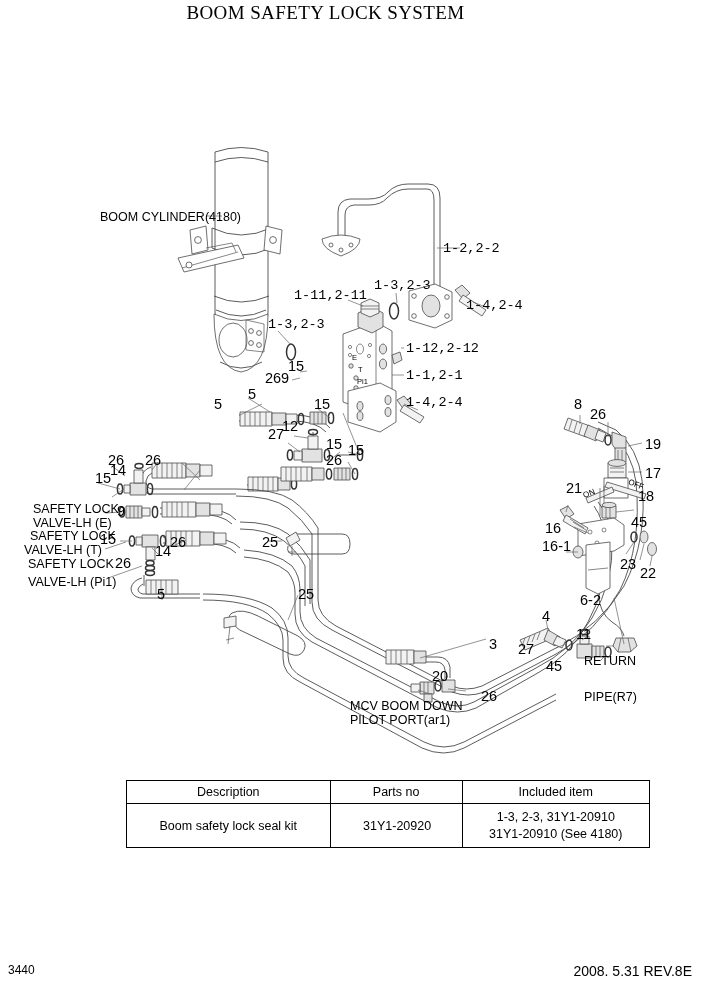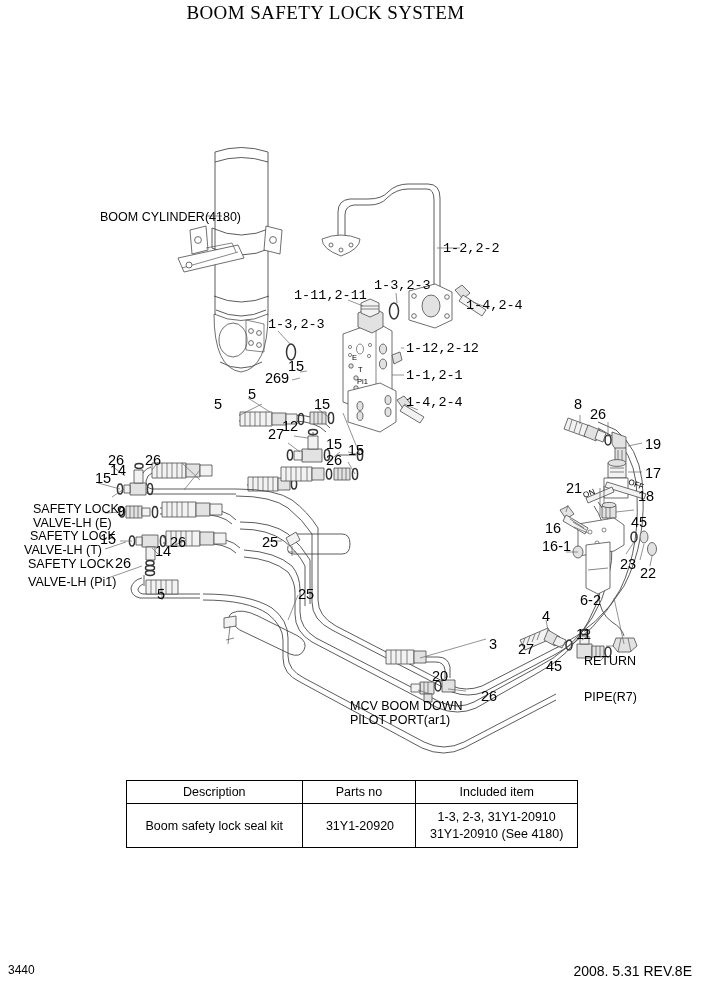--- a/index.html
+++ b/index.html
@@ -53,21 +53,21 @@
     position:absolute;
     font-size:8px;
     font-family:"Liberation Sans", sans-serif;
     white-space:pre;
   }
 
   
   .tbl {
     position:absolute;
     left:126px; top:780px;
-    width:452px;
+    width:524px;
     border-collapse:collapse;
     font-size:12.5px;
   }
   .tbl td, .tbl th {
     border:1px solid #000;
     text-align:center;
     font-weight:normal;
     padding:4px 6px;
     font-family:"Liberation Sans", sans-serif;
   }

